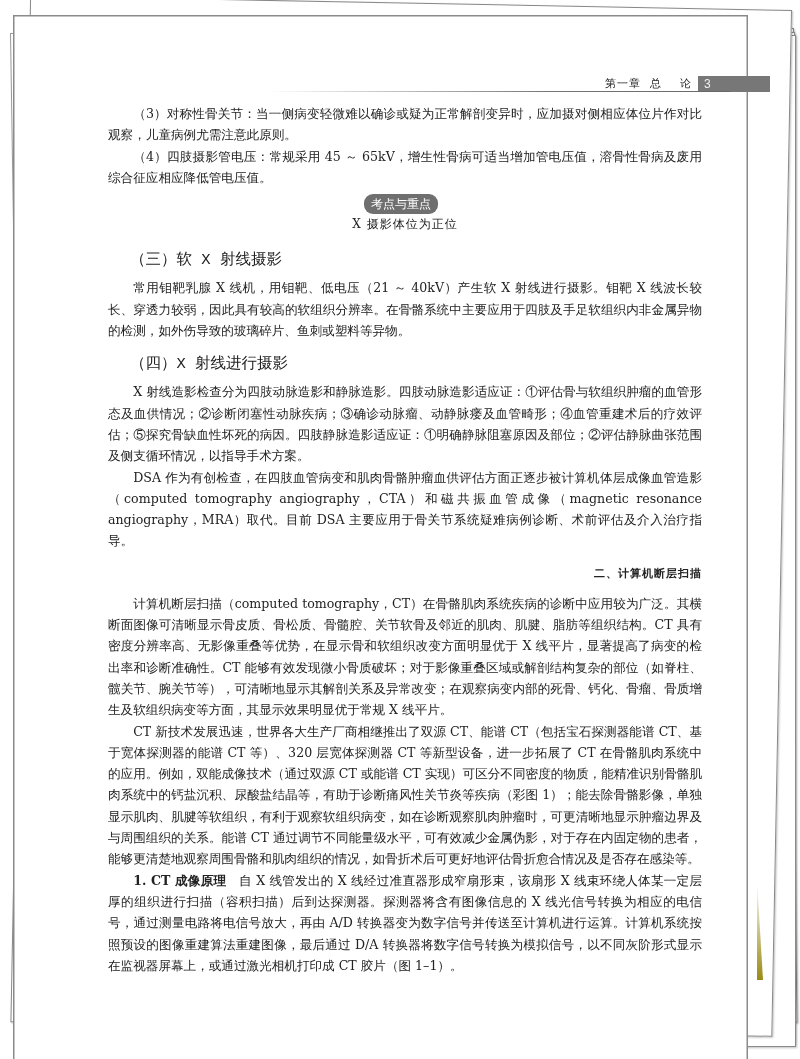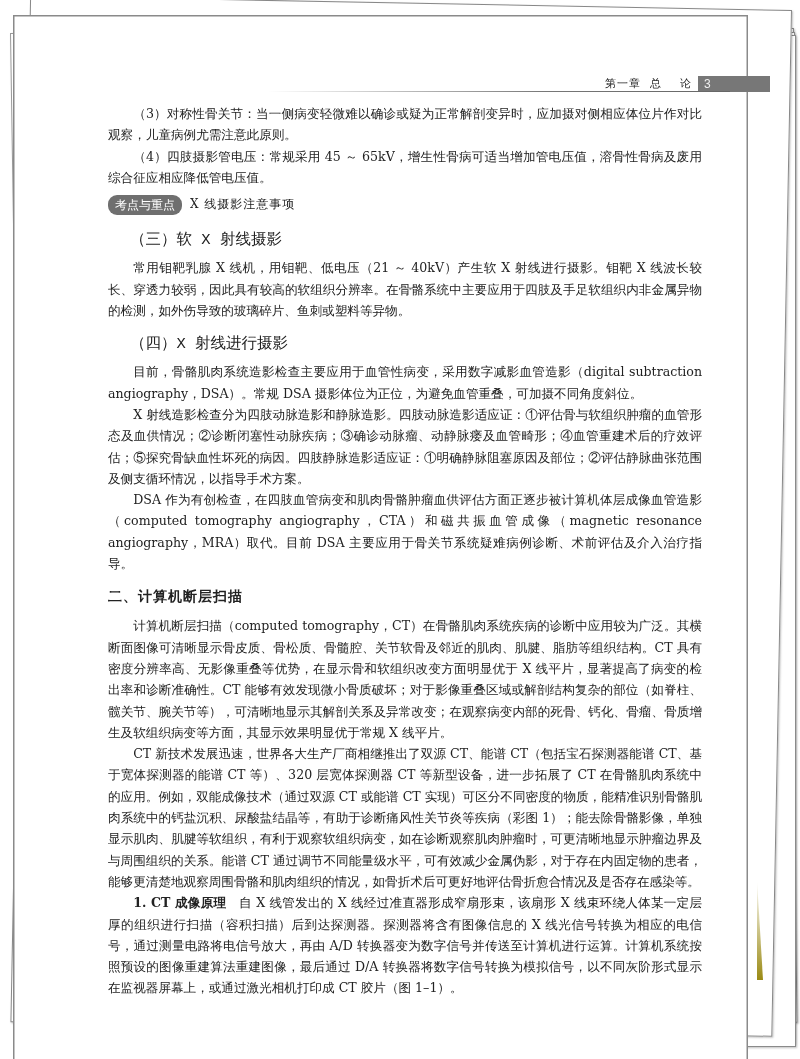--- a/index.html
+++ b/index.html
@@ -21,32 +21,32 @@
   .chapter-title {
     font-family: "DejaVu Sans", "Liberation Sans", sans-serif; font-size: 11px; color: #222; letter-spacing: 1px; margin-right: 6px; white-space: pre;
   }
   .page-number {
     background: #777; color: #f0f0f0; font-family: "Liberation Sans", sans-serif; font-size: 12px;
     width: 72px; height: 16px; line-height: 16px; padding-left: 6px; box-sizing: border-box;
   }
 
   .content { position: absolute; left: 108px; top: 103px; width: 594px; font-size: 12.6px; line-height: 21.3px; text-align: justify; }
   .p { margin: 0; text-indent: 2em; }
-  .kd-row { display: flex; align-items: center; margin: 6px 0 12px 0; }
+  .kd-row { display: flex; align-items: center; margin: 6px 0 12px 0; flex-direction: column; }
   .kd-badge {
     background: #6f6f6f; color: #fff; font-family: "DejaVu Sans", sans-serif; font-size: 12px;
     border-radius: 9px; padding: 1px 7px; height: 18px; line-height: 18px; margin-right: 8px;
   }
   .kd-text { font-size: 12px; letter-spacing: 1px; }
   .h3 {
     font-family: Liberation Mono, monospace; font-size: 15.5px; font-weight: normal;
     margin: 10px 0 4px 22px; line-height: 26px;
   }
   .h2 {
-    font-family: "DejaVu Serif", serif; font-size: 14px; text-align: left; margin: 9px 0 6px 0; line-height: 26px; font-weight: bold; letter-spacing: 1px;
+    font-family: "DejaVu Serif", serif; font-size: 11px; text-align: right; margin: 9px 0 6px 0; line-height: 26px; font-weight: bold; letter-spacing: 1px;
   }
   .bold { font-weight: bold; }
 </style>
 </head>
 <body>
 
 <div class="sheet" style="left:10px;top:33px;width:770px;height:1000px;transform:rotate(-0.9deg);transform-origin:0 0;border-color:#999;"></div>
 <div class="sheet" style="left:20px;top:28px;width:772px;height:1008px;"></div>
 <div class="sheet" style="left:24px;top:32px;width:769px;height:1010px;"></div>
 <div class="sheet" style="left:27px;top:35px;width:767px;height:1010px;"></div>
@@ -61,28 +61,27 @@
   <span class="page-number">3</span>
 </div>
 <div class="header-line"></div>
 
 <div class="content">
   <p class="p">（3）对称性骨关节：当一侧病变轻微难以确诊或疑为正常解剖变异时，应加摄对侧相应体位片作对比观察，儿童病例尤需注意此原则。</p>
   <p class="p">（4）四肢摄影管电压：常规采用 45 ～ 65kV，增生性骨病可适当增加管电压值，溶骨性骨病及废用综合征应相应降低管电压值。</p>
 
   <div class="kd-row">
     <span class="kd-badge">考点与重点</span>
-    <span class="kd-text">X 线摄影注意事项</span>
+    <span class="kd-text">X 摄影体位为正位</span>
   </div>
 
   <h3 class="h3">（三）软 X 射线摄影</h3>
   <p class="p">常用钼靶乳腺 X 线机，用钼靶、低电压（21 ～ 40kV）产生软 X 射线进行摄影。钼靶 X 线波长较长、穿透力较弱，因此具有较高的软组织分辨率。在骨骼系统中主要应用于四肢及手足软组织内非金属异物的检测，如外伤导致的玻璃碎片、鱼刺或塑料等异物。</p>
 
   <h3 class="h3">（四）X 射线进行摄影</h3>
-  <p class="p">目前，骨骼肌肉系统造影检查主要应用于血管性病变，采用数字减影血管造影（digital subtraction angiography，DSA）。常规 DSA 摄影体位为正位，为避免血管重叠，可加摄不同角度斜位。</p>
   <p class="p">X 射线造影检查分为四肢动脉造影和静脉造影。四肢动脉造影适应证：①评估骨与软组织肿瘤的血管形态及血供情况；②诊断闭塞性动脉疾病；③确诊动脉瘤、动静脉瘘及血管畸形；④血管重建术后的疗效评估；⑤探究骨缺血性坏死的病因。四肢静脉造影适应证：①明确静脉阻塞原因及部位；②评估静脉曲张范围及侧支循环情况，以指导手术方案。</p>
   <p class="p">DSA 作为有创检查，在四肢血管病变和肌肉骨骼肿瘤血供评估方面正逐步被计算机体层成像血管造影（computed tomography angiography，CTA）和磁共振血管成像（magnetic resonance angiography，MRA）取代。目前 DSA 主要应用于骨关节系统疑难病例诊断、术前评估及介入治疗指导。</p>
 
   <h2 class="h2">二、计算机断层扫描</h2>
   <p class="p">计算机断层扫描（computed tomography，CT）在骨骼肌肉系统疾病的诊断中应用较为广泛。其横断面图像可清晰显示骨皮质、骨松质、骨髓腔、关节软骨及邻近的肌肉、肌腱、脂肪等组织结构。CT 具有密度分辨率高、无影像重叠等优势，在显示骨和软组织改变方面明显优于 X 线平片，显著提高了病变的检出率和诊断准确性。CT 能够有效发现微小骨质破坏；对于影像重叠区域或解剖结构复杂的部位（如脊柱、髋关节、腕关节等），可清晰地显示其解剖关系及异常改变；在观察病变内部的死骨、钙化、骨瘤、骨质增生及软组织病变等方面，其显示效果明显优于常规 X 线平片。</p>
   <p class="p">CT 新技术发展迅速，世界各大生产厂商相继推出了双源 CT、能谱 CT（包括宝石探测器能谱 CT、基于宽体探测器的能谱 CT 等）、320 层宽体探测器 CT 等新型设备，进一步拓展了 CT 在骨骼肌肉系统中的应用。例如，双能成像技术（通过双源 CT 或能谱 CT 实现）可区分不同密度的物质，能精准识别骨骼肌肉系统中的钙盐沉积、尿酸盐结晶等，有助于诊断痛风性关节炎等疾病（彩图 1）；能去除骨骼影像，单独显示肌肉、肌腱等软组织，有利于观察软组织病变，如在诊断观察肌肉肿瘤时，可更清晰地显示肿瘤边界及与周围组织的关系。能谱 CT 通过调节不同能量级水平，可有效减少金属伪影，对于存在内固定物的患者，能够更清楚地观察周围骨骼和肌肉组织的情况，如骨折术后可更好地评估骨折愈合情况及是否存在感染等。</p>
   <p class="p"><span class="bold">1. CT 成像原理</span>&nbsp;&nbsp;&nbsp;<span>自 X 线管发出的 X 线经过准直器形成窄扇形束，该扇形 X 线束环绕人体某一定层厚的组织进行扫描（容积扫描）后到达探测器。探测器将含有图像信息的 X 线光信号转换为相应的电信号，通过测量电路将电信号放大，再由 A/D 转换器变为数字信号并传送至计算机进行运算。计算机系统按照预设的图像重建算法重建图像，最后通过 D/A 转换器将数字信号转换为模拟信号，以不同灰阶形式显示在监视器屏幕上，或通过激光相机打印成 CT 胶片（图 1–1）。</span></p>
 </div>
 
 </body></html>

